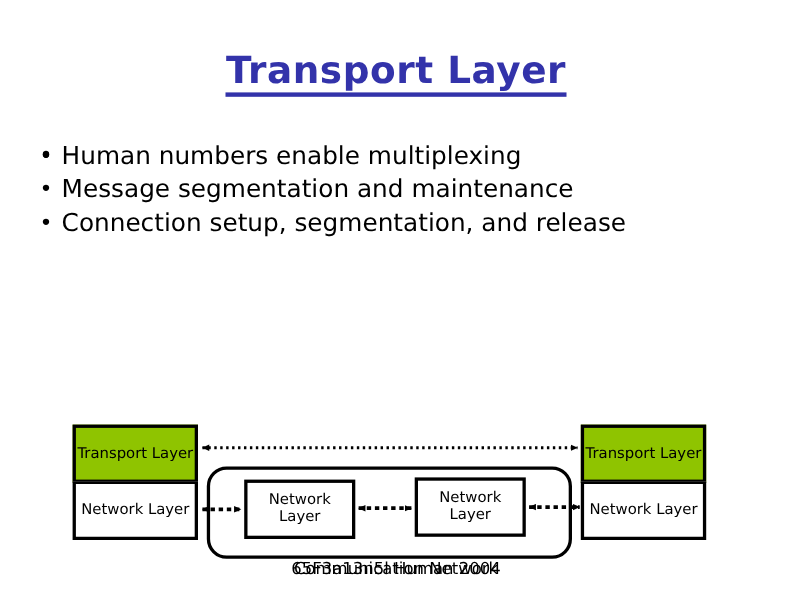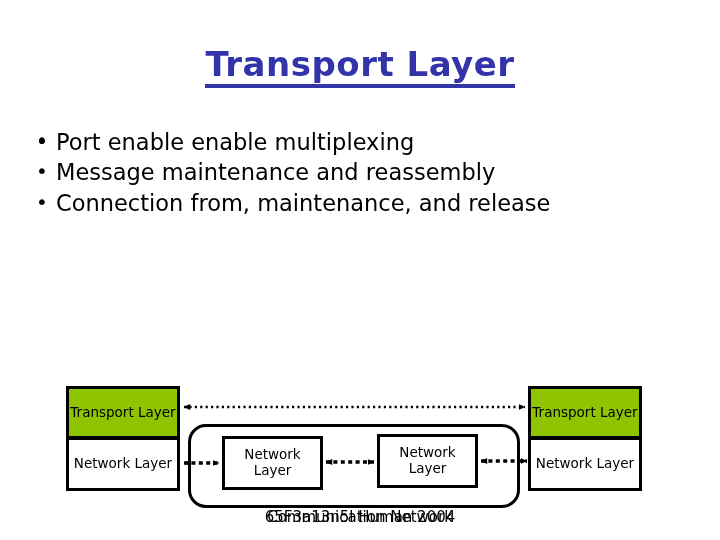--- a/index.html
+++ b/index.html
@@ -176,29 +176,29 @@
 
   <div id="bullets">
     <div class="bullet">
       <span class="dot">•</span>
     </div>
     <div class="bullet">
       <span class="dot">•</span>
     </div>
     <div class="bullet">
       <span class="dot">•</span>
-      <span>Port enable enable multiplexing</span>
-    </div>
-    <div class="bullet">
-      <span class="dot">•</span>
-      <span>Message maintenance and reassembly</span>
-    </div>
-    <div class="bullet">
-      <span class="dot">•</span>
-      <span>Connection from, maintenance, and release</span>
+      <span>Human numbers enable multiplexing</span>
+    </div>
+    <div class="bullet">
+      <span class="dot">•</span>
+      <span>Message segmentation and maintenance</span>
+    </div>
+    <div class="bullet">
+      <span class="dot">•</span>
+      <span>Connection setup, segmentation, and release</span>
     </div>
   </div>
 
   <div id="diagram">
 
     <div id="cloud"></div>
 
     <svg id="wires" viewBox="0 0 720 540" width="720" height="540" xmlns="http://www.w3.org/2000/svg">
       <defs>
         <marker id="ahR" markerWidth="7" markerHeight="7" refX="6.2" refY="3.2" orient="auto" markerUnits="userSpaceOnUse">

